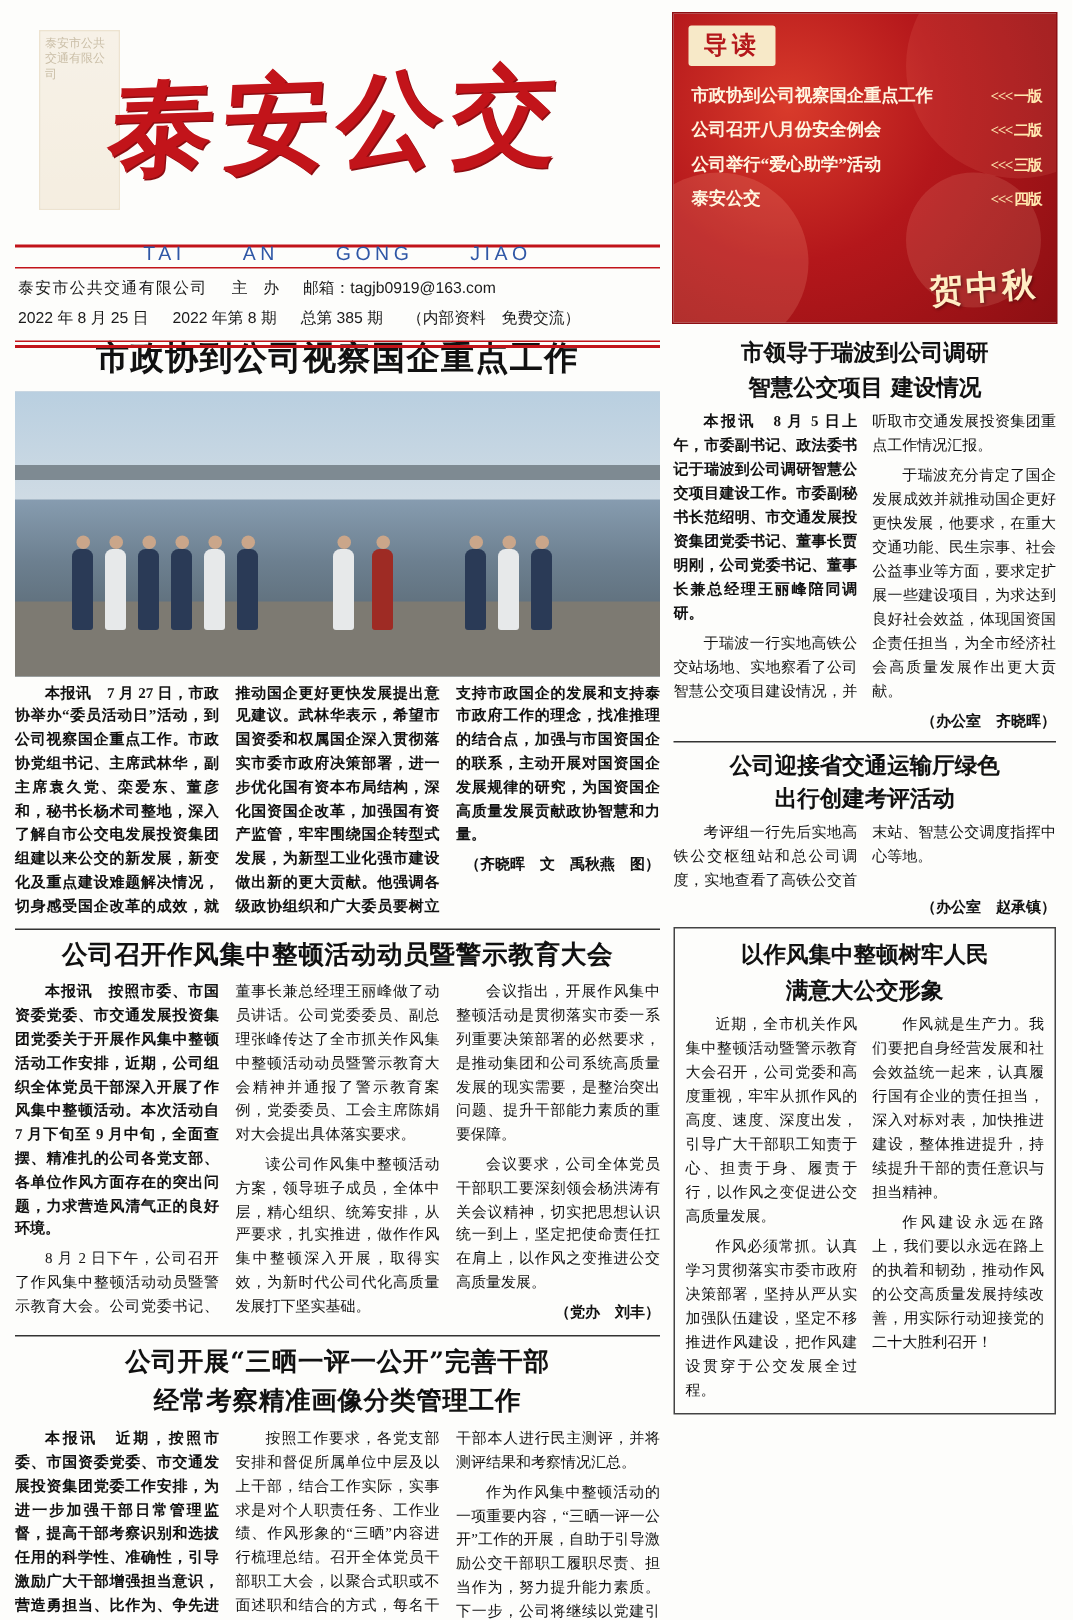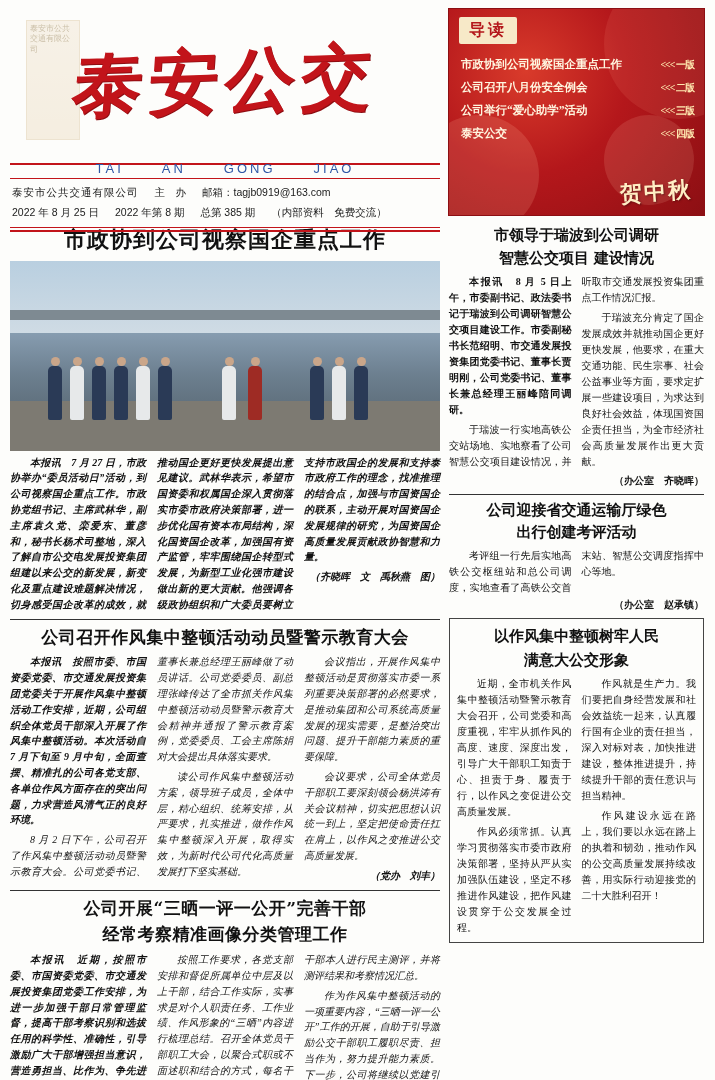--- a/index.html
+++ b/index.html
@@ -234,21 +234,20 @@
   }
   .photo .person.white { background:#e7e9ea; }
   .photo .person.red { background:#9e2b24; }
   .cols3 {
     column-count: 3;
     column-gap: 11px;
     font-size: 10px;
     line-height: 1.58;
     text-align: justify;
     text-justify: inter-ideograph;
-    font-style: italic;
   }
   .col-right .cols1 {
     column-count: 2;
     column-gap: 10px;
     font-size: 10px;
     line-height: 1.6;
     text-align: justify;
     text-justify: inter-ideograph;
   }
   p.para { margin: 0 0 4px 0; text-indent: 2em; }

